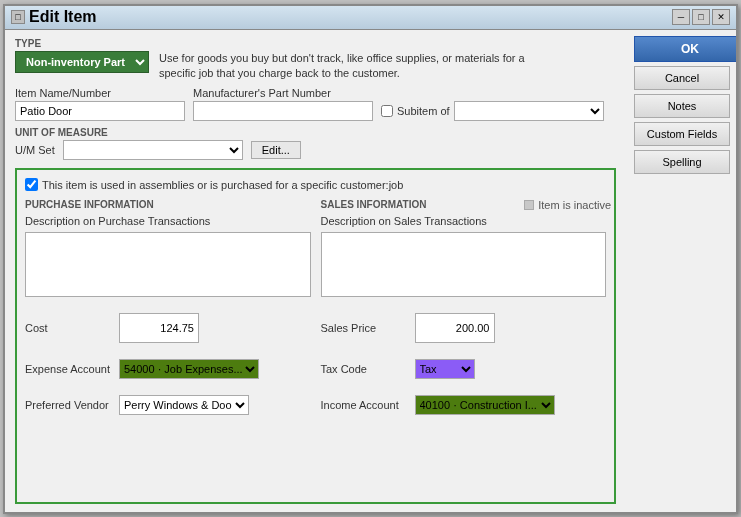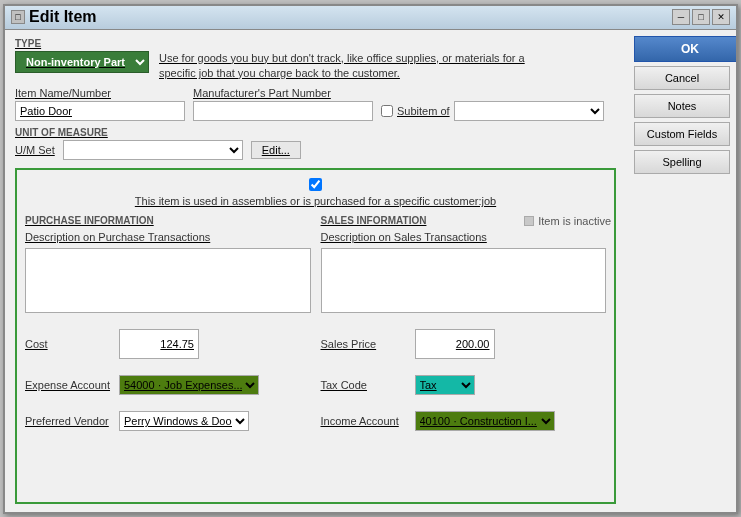--- a/index.html
+++ b/index.html
@@ -73,21 +73,20 @@
       flex: 1;
       overflow: hidden;
     }
     .main-content {
       flex: 1;
       padding: 8px 10px;
       display: flex;
       flex-direction: column;
       gap: 6px;
       overflow: hidden;
-      text-decoration: underline;
     }
     .right-panel {
       width: 110px;
       padding: 6px 8px;
       display: flex;
       flex-direction: column;
       gap: 4px;
       flex-shrink: 0;
     }
     .section-label {
@@ -197,21 +196,20 @@
       display: flex;
       flex-direction: column;
       gap: 6px;
       margin-top: 2px;
     }
     .checkbox-row {
       display: flex;
       align-items: center;
       gap: 4px;
       margin-bottom: 2px;
-      flex-direction: column;
     }
     .checkbox {
       width: 13px;
       height: 13px;
     }
     .two-col {
       display: flex;
       gap: 10px;
       flex: 1;
     }
@@ -260,21 +258,21 @@
       width: 140px;
       height: 20px;
       border: 1px solid #aaa;
       background: #4d7c0f;
       font-size: 11px;
     }
     .tax-dropdown {
       width: 60px;
       height: 20px;
       border: 1px solid #aaa;
-      background: #14b8a6;
+      background: #8b5cf6;
       font-size: 11px;
     }
     .vendor-dropdown {
       width: 130px;
       height: 20px;
       border: 1px solid #aaa;
       background: white;
       font-size: 11px;
     }
     .ok-btn {

